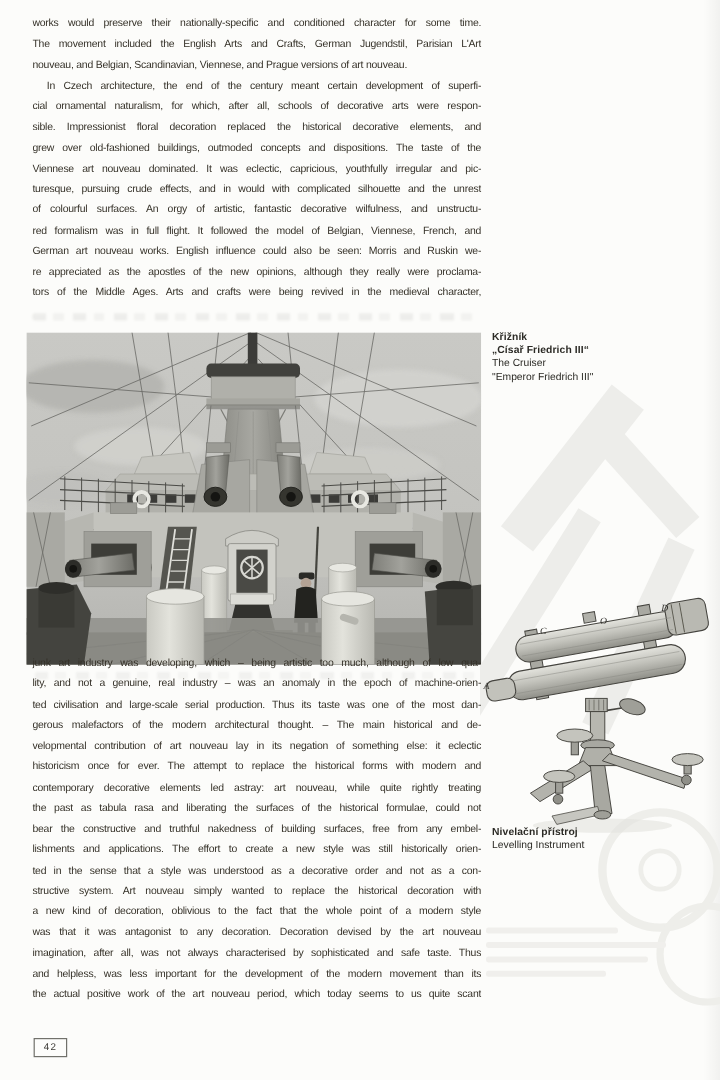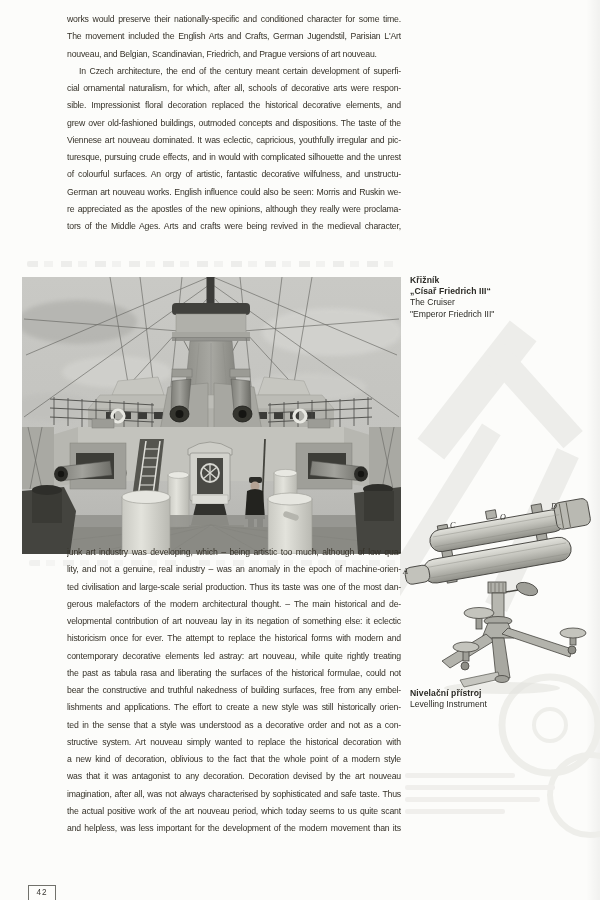--- a/index.html
+++ b/index.html
@@ -13,21 +13,21 @@
   .page-shade{position:absolute;top:0;right:0;width:14px;height:900px;
     background:linear-gradient(to right,rgba(0,0,0,0),rgba(0,0,0,0.045));pointer-events:none;}
   
   .textcol{position:absolute;left:27px;width:374px;}
   .textcol.top{top:11px;}
   .textcol.bottom{top:544px;}
   .tl{
     font-size:8.7px;line-height:17.25px;letter-spacing:-0.18px;
     color:#353128;
     text-align:justify;text-align-last:justify;
-    white-space:normal;overflow:hidden;height:17.25px;margin-left:40px;
+    white-space:normal;overflow:hidden;height:17.25px;
   }
   .tl.last{text-align-last:left;}
   .tl.ind{text-indent:12px;}
   
   .ghost-strip{position:absolute;height:6px;border-radius:2px;opacity:.5;filter:blur(0.7px);
     background:repeating-linear-gradient(90deg,rgba(90,90,84,0.18) 0 11px,rgba(0,0,0,0) 11px 17px,rgba(90,90,84,0.12) 17px 26px,rgba(0,0,0,0) 26px 34px);}
   
   .photo{position:absolute;left:22px;top:277px;width:379px;height:277px;}
   
   .caption{position:absolute;left:410px;width:180px;font-size:8.6px;line-height:11.2px;color:#2b2a25;}
@@ -37,39 +37,39 @@
   
   .instr{position:absolute;left:402px;top:486px;width:196px;height:216px;}
   
   .rghost{position:absolute;left:400px;top:295px;width:200px;height:560px;pointer-events:none;}
   
   .pagenum{
     position:absolute;left:28px;top:865px;min-width:20px;height:13px;
     border:1px solid #71716b;padding:1px 3px 0 3px;
     font-size:8.2px;line-height:12px;text-align:center;color:#3a3833;letter-spacing:1px;
     background:#fdfdfb;
-    margin-top:20px;
   }
 </style>
 </head>
 <body>
 
 <div class="page-shade"></div>
 
 <div class="textcol top">
     <div class="tl">works would preserve their nationally-specific and conditioned character for some time.</div>
     <div class="tl">The movement included the English Arts and Crafts, German Jugendstil, Parisian L'Art</div>
-    <div class="tl last">nouveau, and Belgian, Scandinavian, Friedrich, and Prague versions of art nouveau.</div>
+    <div class="tl last">nouveau, and Belgian, Scandinavian, Viennese, and Prague versions of art nouveau.</div>
     <div class="tl ind">In Czech architecture, the end of the century meant certain development of superfi-</div>
     <div class="tl">cial ornamental naturalism, for which, after all, schools of decorative arts were respon-</div>
     <div class="tl">sible. Impressionist floral decoration replaced the historical decorative elements, and</div>
     <div class="tl">grew over old-fashioned buildings, outmoded concepts and dispositions. The taste of the</div>
     <div class="tl">Viennese art nouveau dominated. It was eclectic, capricious, youthfully irregular and pic-</div>
     <div class="tl">turesque, pursuing crude effects, and in would with complicated silhouette and the unrest</div>
     <div class="tl">of colourful surfaces. An orgy of artistic, fantastic decorative wilfulness, and unstructu-</div>
+    <div class="tl">red formalism was in full flight. It followed the model of Belgian, Viennese, French, and</div>
     <div class="tl">German art nouveau works. English influence could also be seen: Morris and Ruskin we-</div>
     <div class="tl">re appreciated as the apostles of the new opinions, although they really were proclama-</div>
     <div class="tl">tors of the Middle Ages. Arts and crafts were being revived in the medieval character,</div>
   </div>
 
 <div class="ghost-strip" style="left:27px;top:261px;width:372px;"></div>
 <div class="ghost-strip" style="left:29px;top:560px;width:368px;opacity:.38;"></div>
 
 <svg class="photo" viewBox="0 0 379 277" aria-label="photo">
   <defs>
@@ -396,17 +396,17 @@
     <div class="tl">historicism once for ever. The attempt to replace the historical forms with modern and</div>
     <div class="tl">contemporary decorative elements led astray: art nouveau, while quite rightly treating</div>
     <div class="tl">the past as tabula rasa and liberating the surfaces of the historical formulae, could not</div>
     <div class="tl">bear the constructive and truthful nakedness of building surfaces, free from any embel-</div>
     <div class="tl">lishments and applications. The effort to create a new style was still historically orien-</div>
     <div class="tl">ted in the sense that a style was understood as a decorative order and not as a con-</div>
     <div class="tl">structive system. Art nouveau simply wanted to replace the historical decoration with</div>
     <div class="tl">a new kind of decoration, oblivious to the fact that the whole point of a modern style</div>
     <div class="tl">was that it was antagonist to any decoration. Decoration devised by the art nouveau</div>
     <div class="tl">imagination, after all, was not always characterised by sophisticated and safe taste. Thus</div>
+    <div class="tl">and helpless, was less important for the development of the modern movement than its</div>
     <div class="tl">the actual positive work of the art nouveau period, which today seems to us quite scant</div>
-    <div class="tl">and helpless, was less important for the development of the modern movement than its</div>
   </div>
 
 <div class="pagenum">42</div>
 
 </body></html>

